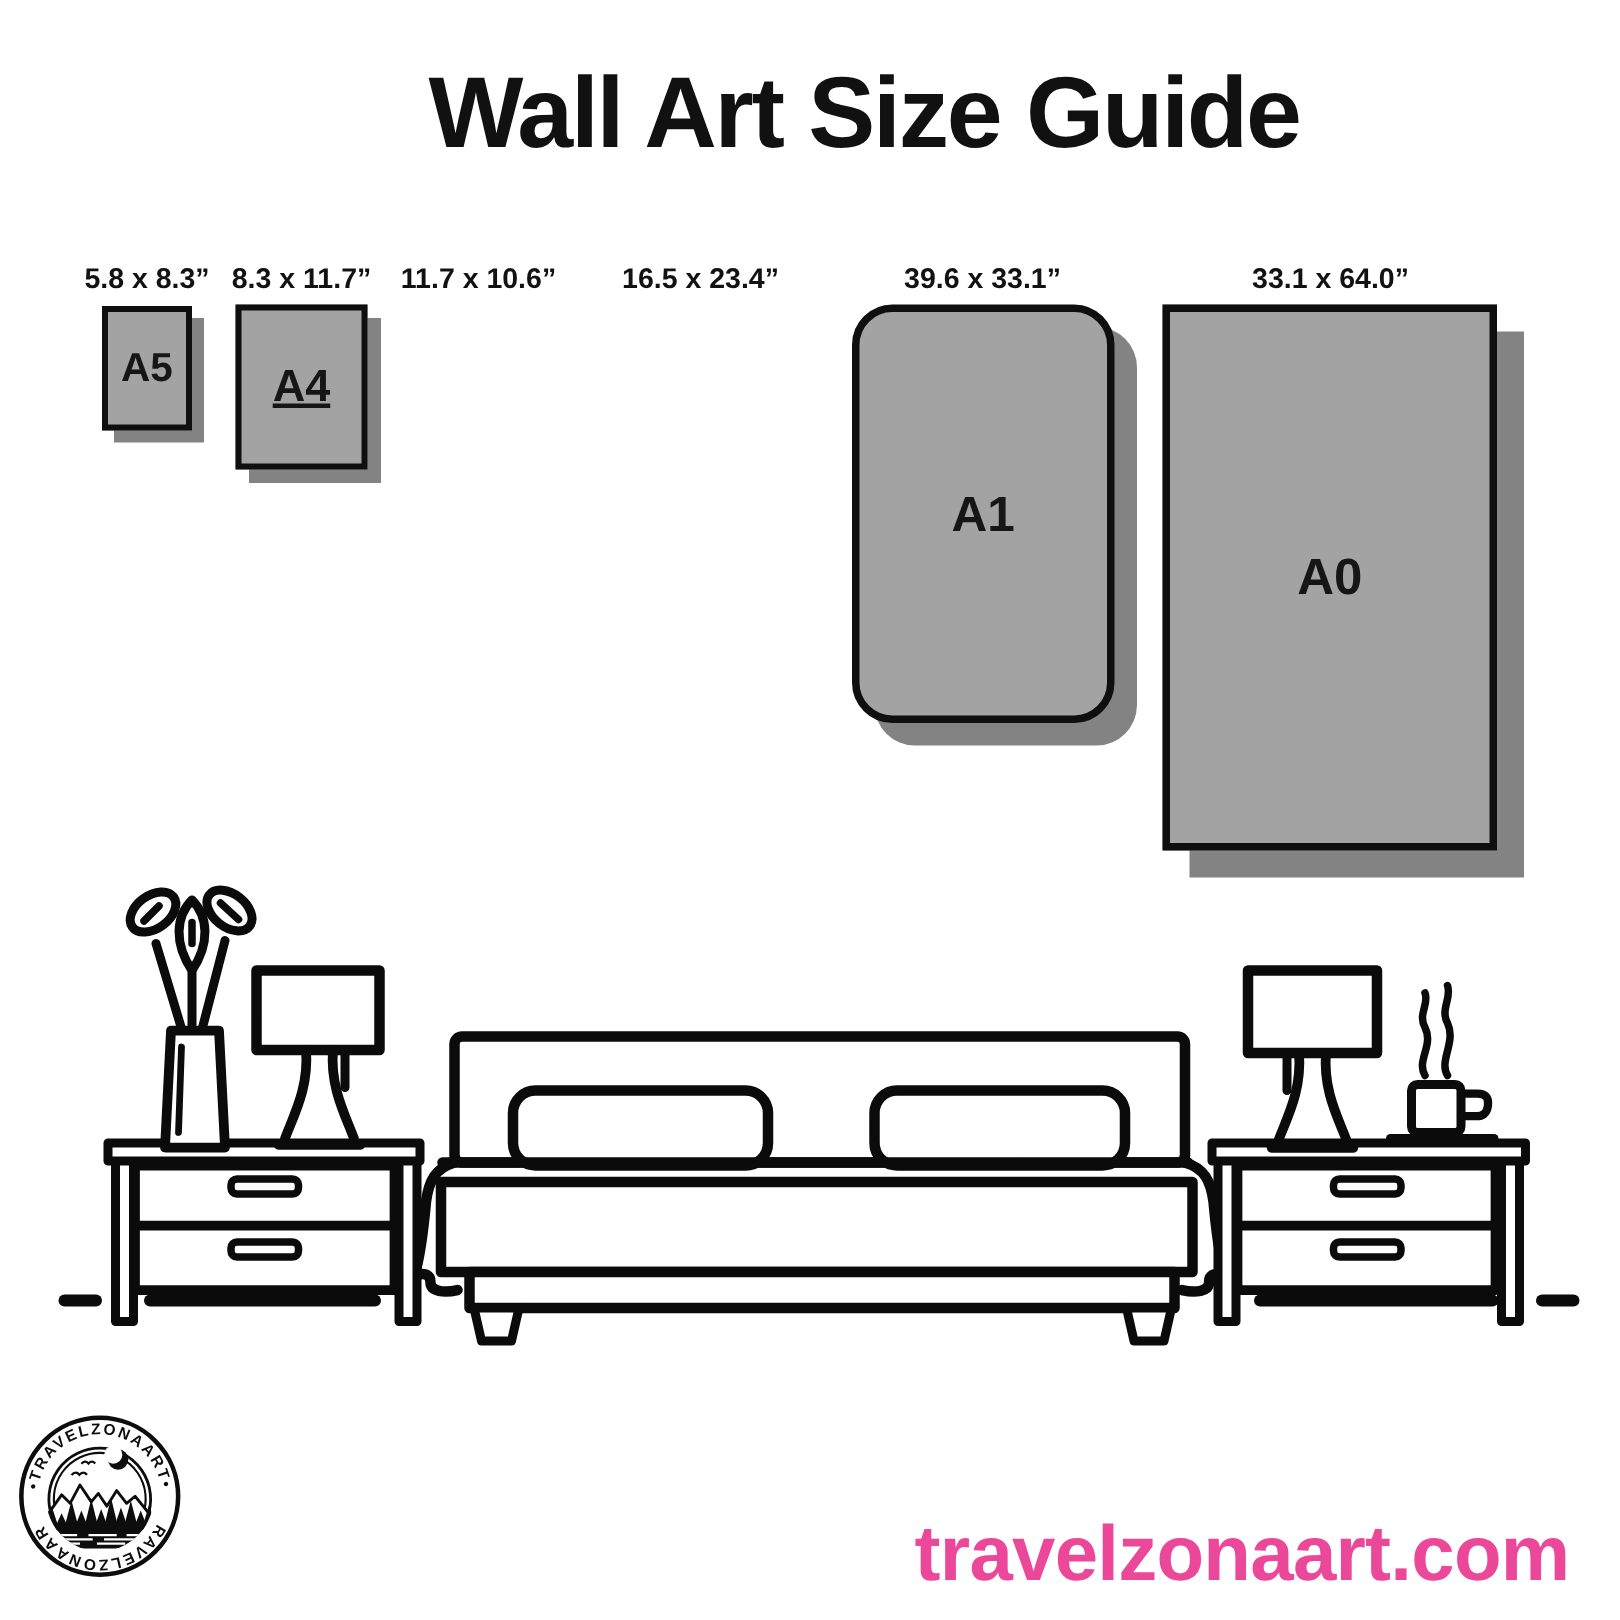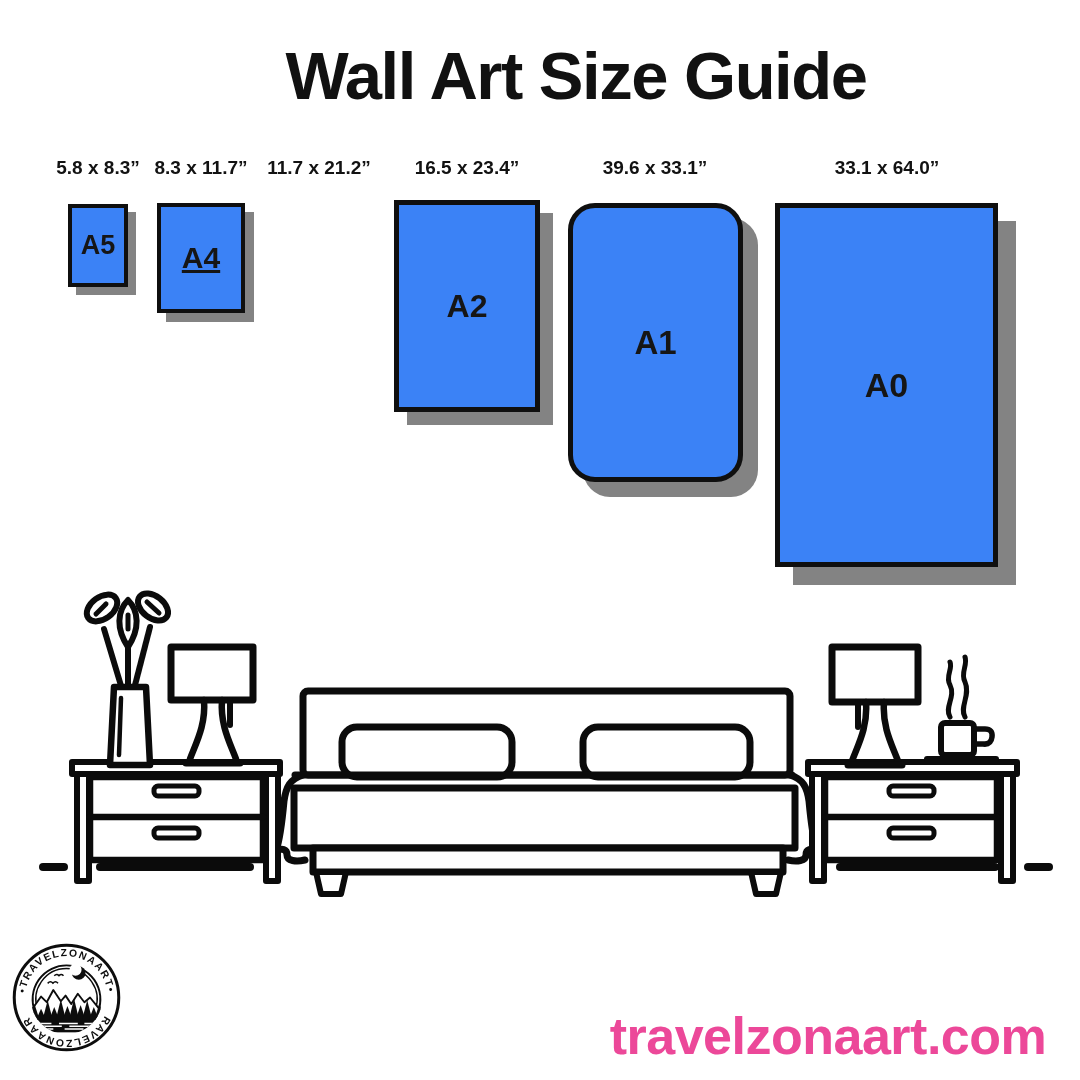--- a/index.html
+++ b/index.html
@@ -9,27 +9,27 @@
     font-family:"Liberation Sans", "DejaVu Sans", sans-serif;
     color:#0d0d0d;
   }
   .title {
     position:absolute; top:41px; left:0; width:1080px; text-align:center;
     font-size:67px; font-weight:700; letter-spacing:-1.5px; line-height:70px;
     color:#111111; white-space:nowrap;margin-left:36px;
   }
   
   .frame {
-    position:absolute; box-sizing:border-box; background:#3b82f6;
+    position:absolute; box-sizing:border-box; background:#a3a3a3;
     border:4px solid #0f0f0f; display:flex; align-items:center; justify-content:center;
   }
   .frame .label { font-weight:700; color:#161616; letter-spacing:0; }
   .caption {
     position:absolute; transform:translateX(-50%); white-space:nowrap;
-    font-size:19px; font-weight:700; color:#121212; top:157px;
+    font-size:19px; font-weight:700; color:#121212; top:176px;
   }
   .f0 { left:68px;  top:204px; width:60px;  height:83px;  border-width:4px; box-shadow:8px 8px 0 #838383;  }
   .f1 { left:157px; top:203px; width:88px;  height:110px; border-width:4px; box-shadow:9px 9px 0 #838383;  }
   .f2 { left:264px; top:201px; width:110px; height:161px; border-width:5px; box-shadow:11px 11px 0 #838383; }
   .f3 { left:394px; top:200px; width:146px; height:212px; border-width:5px; box-shadow:13px 13px 0 #838383; }
   .f4 { left:568px; top:203px; width:175px; height:279px; border-width:5px; box-shadow:15px 15px 0 #838383;border-radius:27px; }
   .f5 { left:775px; top:203px; width:223px; height:364px; border-width:5px; box-shadow:18px 18px 0 #838383; }
   .f0 .label { font-size:27px; } .f1 .label { font-size:30px;text-decoration:underline; }
   .f2 .label { font-size:32px; } .f3 .label { font-size:32px; }
   .f4 .label { font-size:33px; } .f5 .label { font-size:34px;text-align:right; }
@@ -46,33 +46,30 @@
 </style>
 </head>
 <body>
 
 <div class="canvas">
 
   <div class="title">Wall Art Size Guide</div>
 
   <div class="caption c0">5.8 x 8.3”</div>
   <div class="caption c1">8.3 x 11.7”</div>
-  <div class="caption c2">11.7 x 21.2”</div>
+  <div class="caption c2">11.7 x 10.6”</div>
   <div class="caption c3">16.5 x 23.4”</div>
   <div class="caption c4">39.6 x 33.1”</div>
   <div class="caption c5">33.1 x 64.0”</div>
 
   <div class="frame f0">
       <span class="label">A5</span>
     </div>
   <div class="frame f1">
       <span class="label">A4</span>
-    </div>
-  <div class="frame f3">
-      <span class="label">A2</span>
     </div>
   <div class="frame f4">
       <span class="label">A1</span>
     </div>
   <div class="frame f5">
       <span class="label">A0</span>
     </div>
 
   <svg class="scene-svg" viewBox="0 0 1080 320" fill="none" stroke="#0b0b0b" stroke-linecap="round" stroke-linejoin="round">
 

